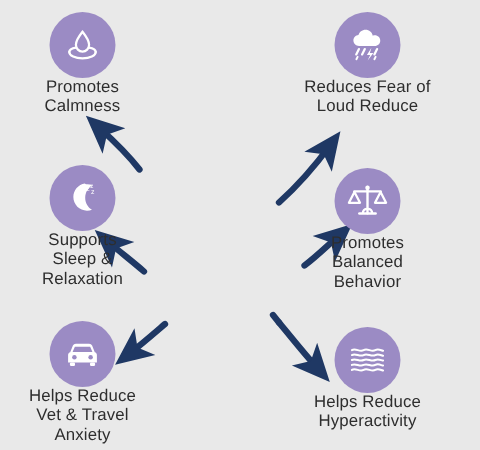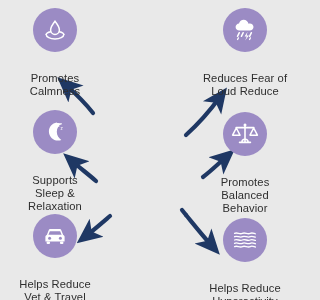--- a/index.html
+++ b/index.html
@@ -33,21 +33,21 @@
     height: 44px;
     border-radius: 50%;
     background: #9b8bc4;
     display: flex;
     align-items: center;
     justify-content: center;
     flex: none;
   }
   .badge svg { display: block; }
   .label {
-    margin-top: 20px;
+    margin-top: 0;
     font-size: 11.2px;
     line-height: 13px;
     color: #2e2e2e;
     text-align: center;
     letter-spacing: 0.1px;
     white-space: pre-line;
   }
   .arrow-layer {
     position: absolute;
     left: 0;

